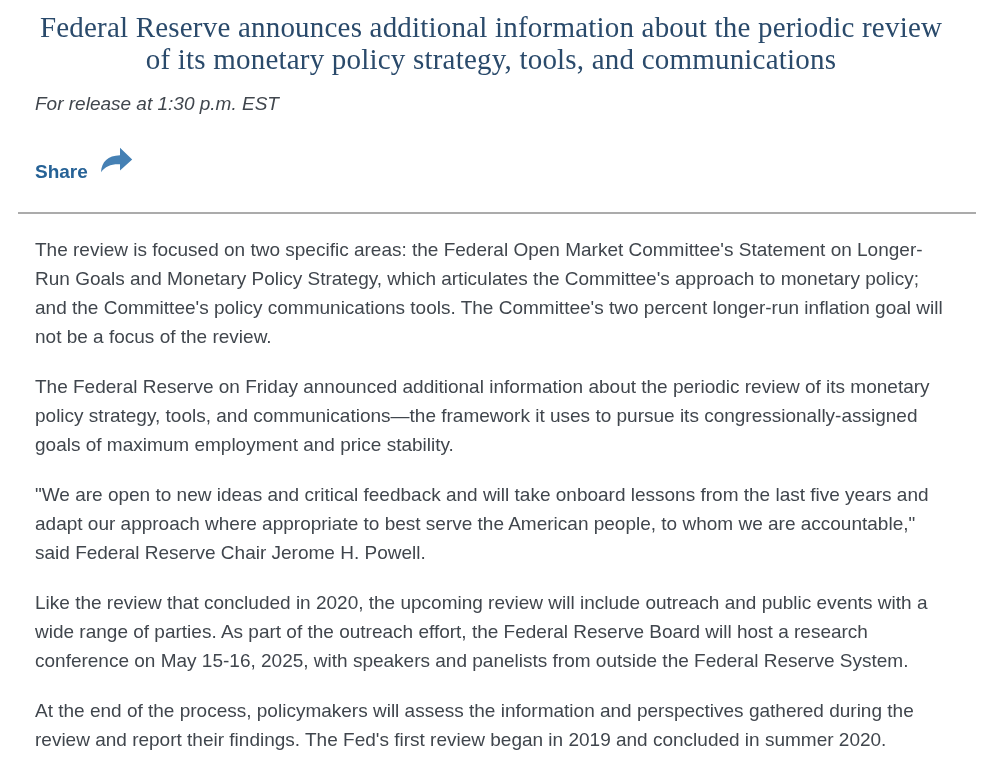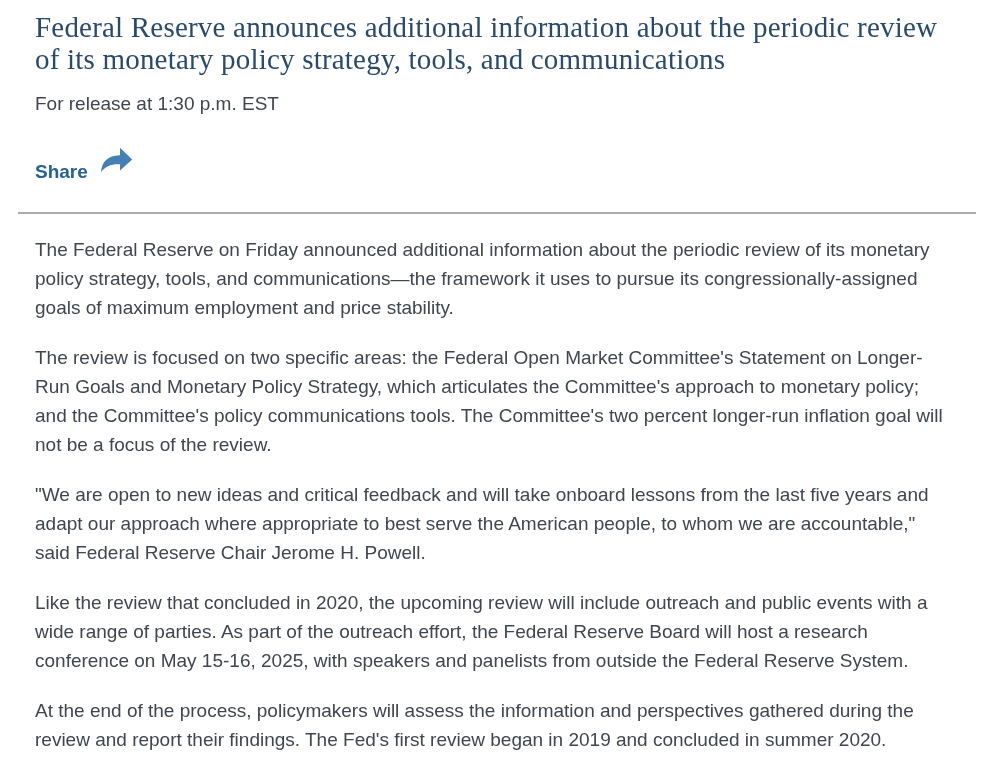--- a/index.html
+++ b/index.html
@@ -20,25 +20,27 @@
     max-width: 912px;
   }
   .page-title {
     font-family: "Liberation Serif", serif;
     font-weight: 400;
     font-size: 29px;
     line-height: 1.1;
     color: #2a4a6b;
     margin: 0 0 17px 0;
     letter-spacing: 0.2px;
+    text-align: center;
   }
   .release-line {
     font-size: 19px;
     color: #40464d;
     margin: 0 0 22px 0;
+    font-style: italic;
   }
   .share-row {
     display: flex;
     align-items: center;
     gap: 10px;
     margin: 0 0 29px 0;
   }
   .share-link {
     display: inline-flex;
     align-items: center;
@@ -85,19 +87,19 @@
         <svg class="share-icon-svg" viewBox="0 0 34 26" xmlns="http://www.w3.org/2000/svg">
           <path d="M21 0.8 L33.2 12.4 L21 23.4 L21 17.3 C12 16.9 6.4 19.5 2 25.2 C2.6 14.6 8.8 8.5 21 8.2 Z" fill="#4580b4"></path>
         </svg>
       </a>
     </div>
   </div>
 
   <hr class="divider">
 
   <div class="inner article">
+    <p>The review is focused on two specific areas: the Federal Open Market Committee's Statement on Longer-Run Goals and Monetary Policy Strategy, which articulates the Committee's approach to monetary policy; and the Committee's policy communications tools. The Committee's two percent longer-run inflation goal will not be a focus of the review.</p>
     <p>The Federal Reserve on Friday announced additional information about the periodic review of its monetary policy strategy, tools, and communications—the framework it uses to pursue its congressionally-assigned goals of maximum employment and price stability.</p>
-    <p>The review is focused on two specific areas: the Federal Open Market Committee's Statement on Longer-Run Goals and Monetary Policy Strategy, which articulates the Committee's approach to monetary policy; and the Committee's policy communications tools. The Committee's two percent longer-run inflation goal will not be a focus of the review.</p>
     <p>"We are open to new ideas and critical feedback and will take onboard lessons from the last five years and adapt our approach where appropriate to best serve the American people, to whom we are accountable," said Federal Reserve Chair Jerome H. Powell.</p>
     <p>Like the review that concluded in 2020, the upcoming review will include outreach and public events with a wide range of parties. As part of the outreach effort, the Federal Reserve Board will host a research conference on May 15-16, 2025, with speakers and panelists from outside the Federal Reserve System.</p>
     <p>At the end of the process, policymakers will assess the information and perspectives gathered during the review and report their findings. The Fed's first review began in 2019 and concluded in summer 2020.</p>
   </div>
 </div>
 
 </body></html>

